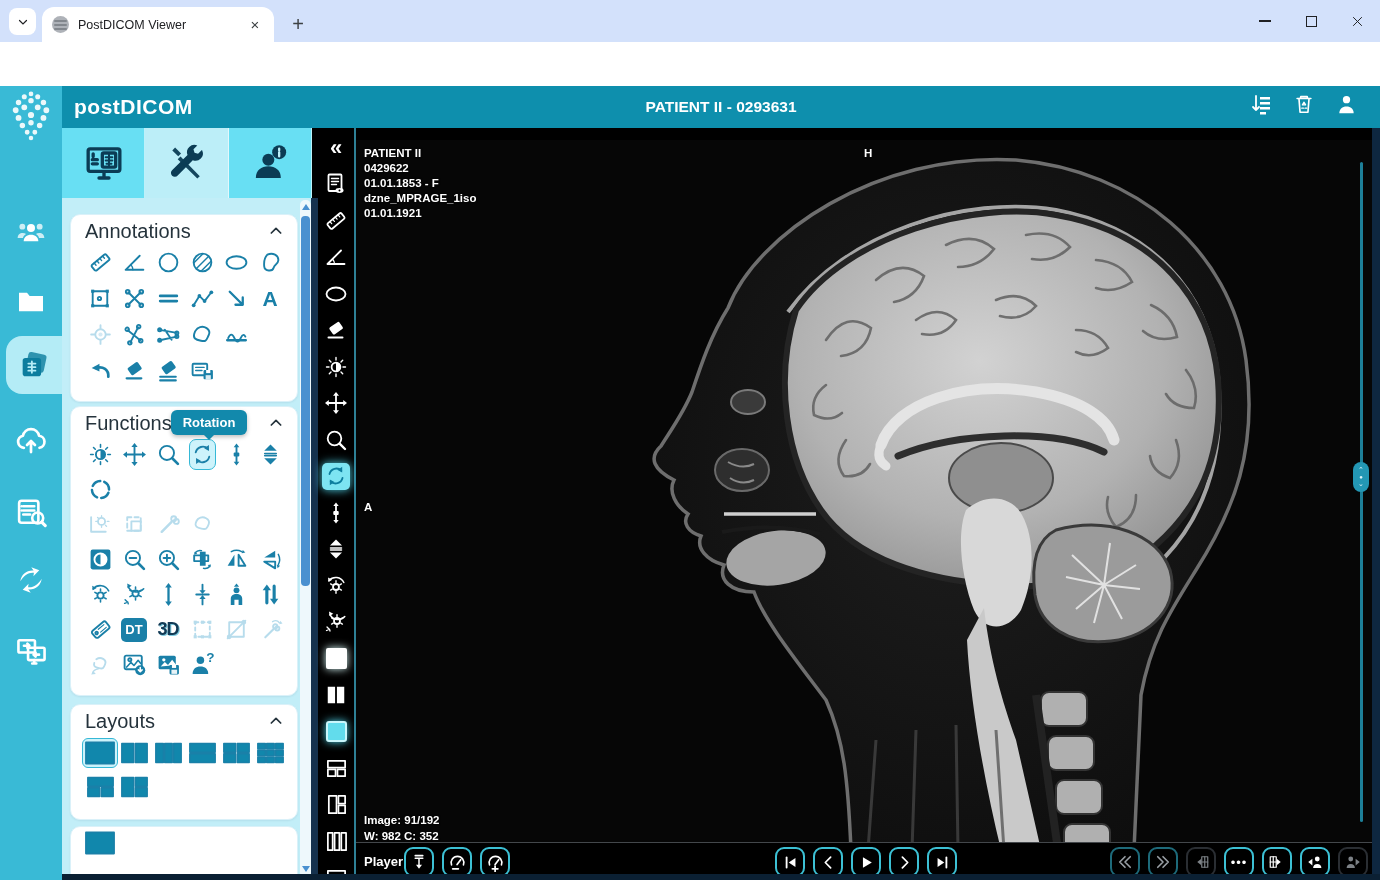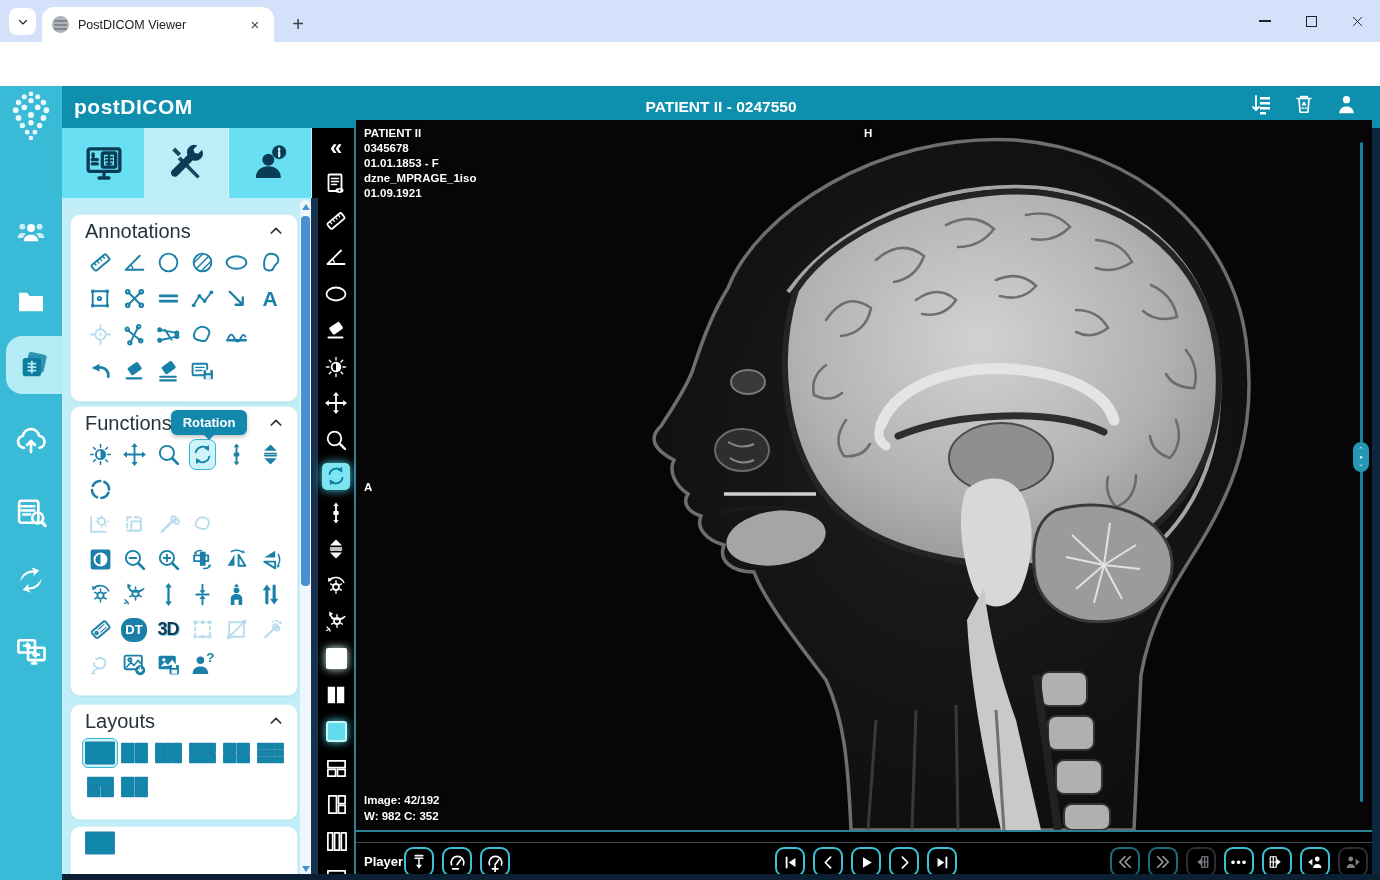--- a/index.html
+++ b/index.html
@@ -60,42 +60,42 @@
   .card{position:absolute;left:8px;width:228px;background:#fff;border:1px solid #daf1f9;border-radius:10px;box-shadow:0 1px 2px rgba(0,60,90,.08)}
   .card-h{height:32px;display:flex;align-items:center;justify-content:space-between;padding:0 13px 0 14px}
   .card-h span{font-size:20px;color:#25333c}
   .tgrid{display:grid;grid-template-columns:repeat(6,1fr);justify-items:center;align-items:center;padding:2px 10px 8px 12px;row-gap:9px}
   .cell{width:27px;height:27px;display:flex;align-items:center;justify-content:center}
   .tp svg{stroke:#1a80a8;fill:none;stroke-width:1.8;stroke-linecap:round;stroke-linejoin:round}
   .tp svg .f{fill:#1a80a8;stroke:none}
   .tp .dis svg{stroke:#b7dcec}
   .tp .dis svg .f{fill:#b7dcec}
   .glyphA{font-size:21px;font-weight:bold;color:#1a80a8;line-height:1}
-  .chip-dt{width:26px;height:24px;background:#1a80a8;color:#fff;font-weight:bold;font-size:13px;border-radius:11px;display:flex;align-items:center;justify-content:center}
+  .chip-dt{width:26px;height:24px;background:#1a80a8;color:#fff;font-weight:bold;font-size:13px;border-radius:5px;display:flex;align-items:center;justify-content:center}
   .g3d{font-size:18px;font-weight:bold;color:#123a55;text-shadow:1px 1px 0 #7fcbe0;letter-spacing:-1px}
   .sel-tool{background:#cdf3fb;border:1.5px solid #35b8d6;border-radius:7px;width:31px;height:31px}
   .tooltip{left:100px;top:3px;width:76px;height:25px;background:#1289ac;border-radius:6px;color:#fff;font-size:13px;font-weight:bold;display:flex;align-items:center;justify-content:center;box-shadow:0 2px 4px rgba(0,0,0,.25);z-index:5}
   .tooltip:after{content:"";position:absolute;left:50%;top:24px;margin-left:-6px;border:6px solid transparent;border-top-color:#1289ac}
   .laychip svg{display:block}
   .lay-sel{background:#cdf3fb;border:1.5px solid #35b8d6;border-radius:6px;padding:2px;width:36px;height:30px;display:flex;align-items:center;justify-content:center}
 
   
   .vtb{left:318px;top:128px;width:38px;height:752px;background:#000;border-right:2px solid #2e8096;display:flex;flex-direction:column;align-items:center;padding-top:6px;gap:9.5px}
   .vtb .vcell{width:28px;height:27px;display:flex;align-items:center;justify-content:center;flex:0 0 auto}
   .vtb svg{stroke:#fff;fill:none;stroke-width:1.8;stroke-linecap:round;stroke-linejoin:round}
   .vtb svg .f{fill:#fff;stroke:none}
   .vtb .gcol{color:#fff;font-size:22px;font-weight:bold;line-height:1}
   .vact{background:#7de4f2;border-radius:5px;box-shadow:0 0 10px #4fd4ea}
   .vact svg{stroke:#0c7d9e}
   .vact svg .f{fill:#0c7d9e}
   .sq-white{width:21px;height:21px;background:#fff;border-radius:2px;box-shadow:0 0 9px #dff}
   .sq-cyan{width:21px;height:21px;background:#62dcec;border:2px solid #c9f6fb;border-radius:3px;box-shadow:0 0 9px #4fd4ea}
 
   
-  .viewer{left:356px;top:120px;width:1016px;height:712px;background:#060606;border-bottom:2px solid #2e8096;overflow:hidden}
+  .viewer{left:356px;top:140px;width:1016px;height:712px;background:#060606;border-bottom:2px solid #2e8096;overflow:hidden}
   .mri{position:absolute;left:0;top:0;filter:blur(.4px)}
   .ovl{position:absolute;color:#fff;font-weight:bold;font-size:11.5px;line-height:15px;text-shadow:0 0 2px #000}
   .vslider-track{position:absolute;right:9px;top:22px;width:3px;height:660px;background:#1d7f98;border-radius:2px}
   .vslider-thumb{position:absolute;right:3px;width:16px;height:30px;background:#2397b4;border-radius:8px;display:flex;flex-direction:column;align-items:center;justify-content:center;gap:1px;color:#dff6fb;font-size:7px;line-height:6px}
   .navy-right{left:1372px;top:128px;width:8px;height:752px;background:#0e2740}
   .navy-bot{left:62px;top:874px;width:1318px;height:6px;background:#0b2033}
 
   
   .player{left:356px;top:842px;width:1016px;height:32px;background:#000;border-top:1px solid #43474b}
   .player-label{position:absolute;left:8px;top:11px;color:#fff;font-weight:bold;font-size:13px}
@@ -207,21 +207,21 @@
       <svg width="19" height="19" viewBox="0 0 24 24">
           <circle cx="12" cy="8" r="4" fill="#1a73e8"></circle>
           <path d="M4 20c.8-4 4-6 8-6s7.2 2 8 6z" fill="#1a73e8"></path>
         </svg>
     </div>
     <div class="abs" style="left:1346px;top:51px;width:26px;height:26px;display:flex;align-items:center;justify-content:center;color:#3c4043;font-size:16px">⋮</div>
   </div>
 
   <div class="abs hdr">
     <span class="brand">postDICOM</span>
-    <div class="hdr-title">PATIENT II - 0247550</div>
+    <div class="hdr-title">PATIENT II - 0293631</div>
     <div class="hdr-acts">
       <span>
         <svg width="24" height="24" viewBox="0 0 24 24">
             <path d="M7 3v14M7 17l-3-3M7 17l3-3"></path>
             <path class="f" d="M11 4h10v2.6H11zM11 9h10v2.6H11zM11 14h10v2.6H11zM11 19h6v2.6h-6z"></path>
           </svg>
       </span>
       <span>
         <svg width="22" height="22" viewBox="0 0 24 24">
             <path d="M4.5 6h15M8 6l.5-2h7L16 6M6.5 6l1.2 15h8.6L17.5 6"></path>
@@ -1079,28 +1079,28 @@
         <path d="M540 555 L 562 710" stroke="#222" stroke-width="8"></path>
 
         <g stroke="#4a4a4a" stroke-width="3" opacity=".7">
           <path d="M380 600 L 372 710M420 590 L 416 710M460 585 L 462 710M500 590 L 508 710"></path>
         </g>
       </g>
     </svg>
 
     <div class="ovl" style="left:8px;top:6px">
       <div>PATIENT II</div>
-      <div>0345678</div>
+      <div>0429622</div>
       <div>01.01.1853 - F</div>
       <div>dzne_MPRAGE_1iso</div>
-      <div>01.09.1921</div>
+      <div>01.01.1921</div>
     </div>
     <div class="ovl" style="left:50%;top:6px">H</div>
     <div class="ovl" style="left:8px;top:360px">A</div>
-    <div class="ovl" style="left:8px;bottom:22px">Image: 42/192</div>
+    <div class="ovl" style="left:8px;bottom:22px">Image: 91/192</div>
     <div class="ovl" style="left:8px;bottom:6px">W: 982 C: 352</div>
 
     <div class="vslider-track"></div>
     <div class="vslider-thumb" style="top:322px">
       <span>⌃</span>
       <span style="font-size:6px">●</span>
       <span>⌄</span>
     </div>
   </div>
   <div class="abs navy-right"></div>

